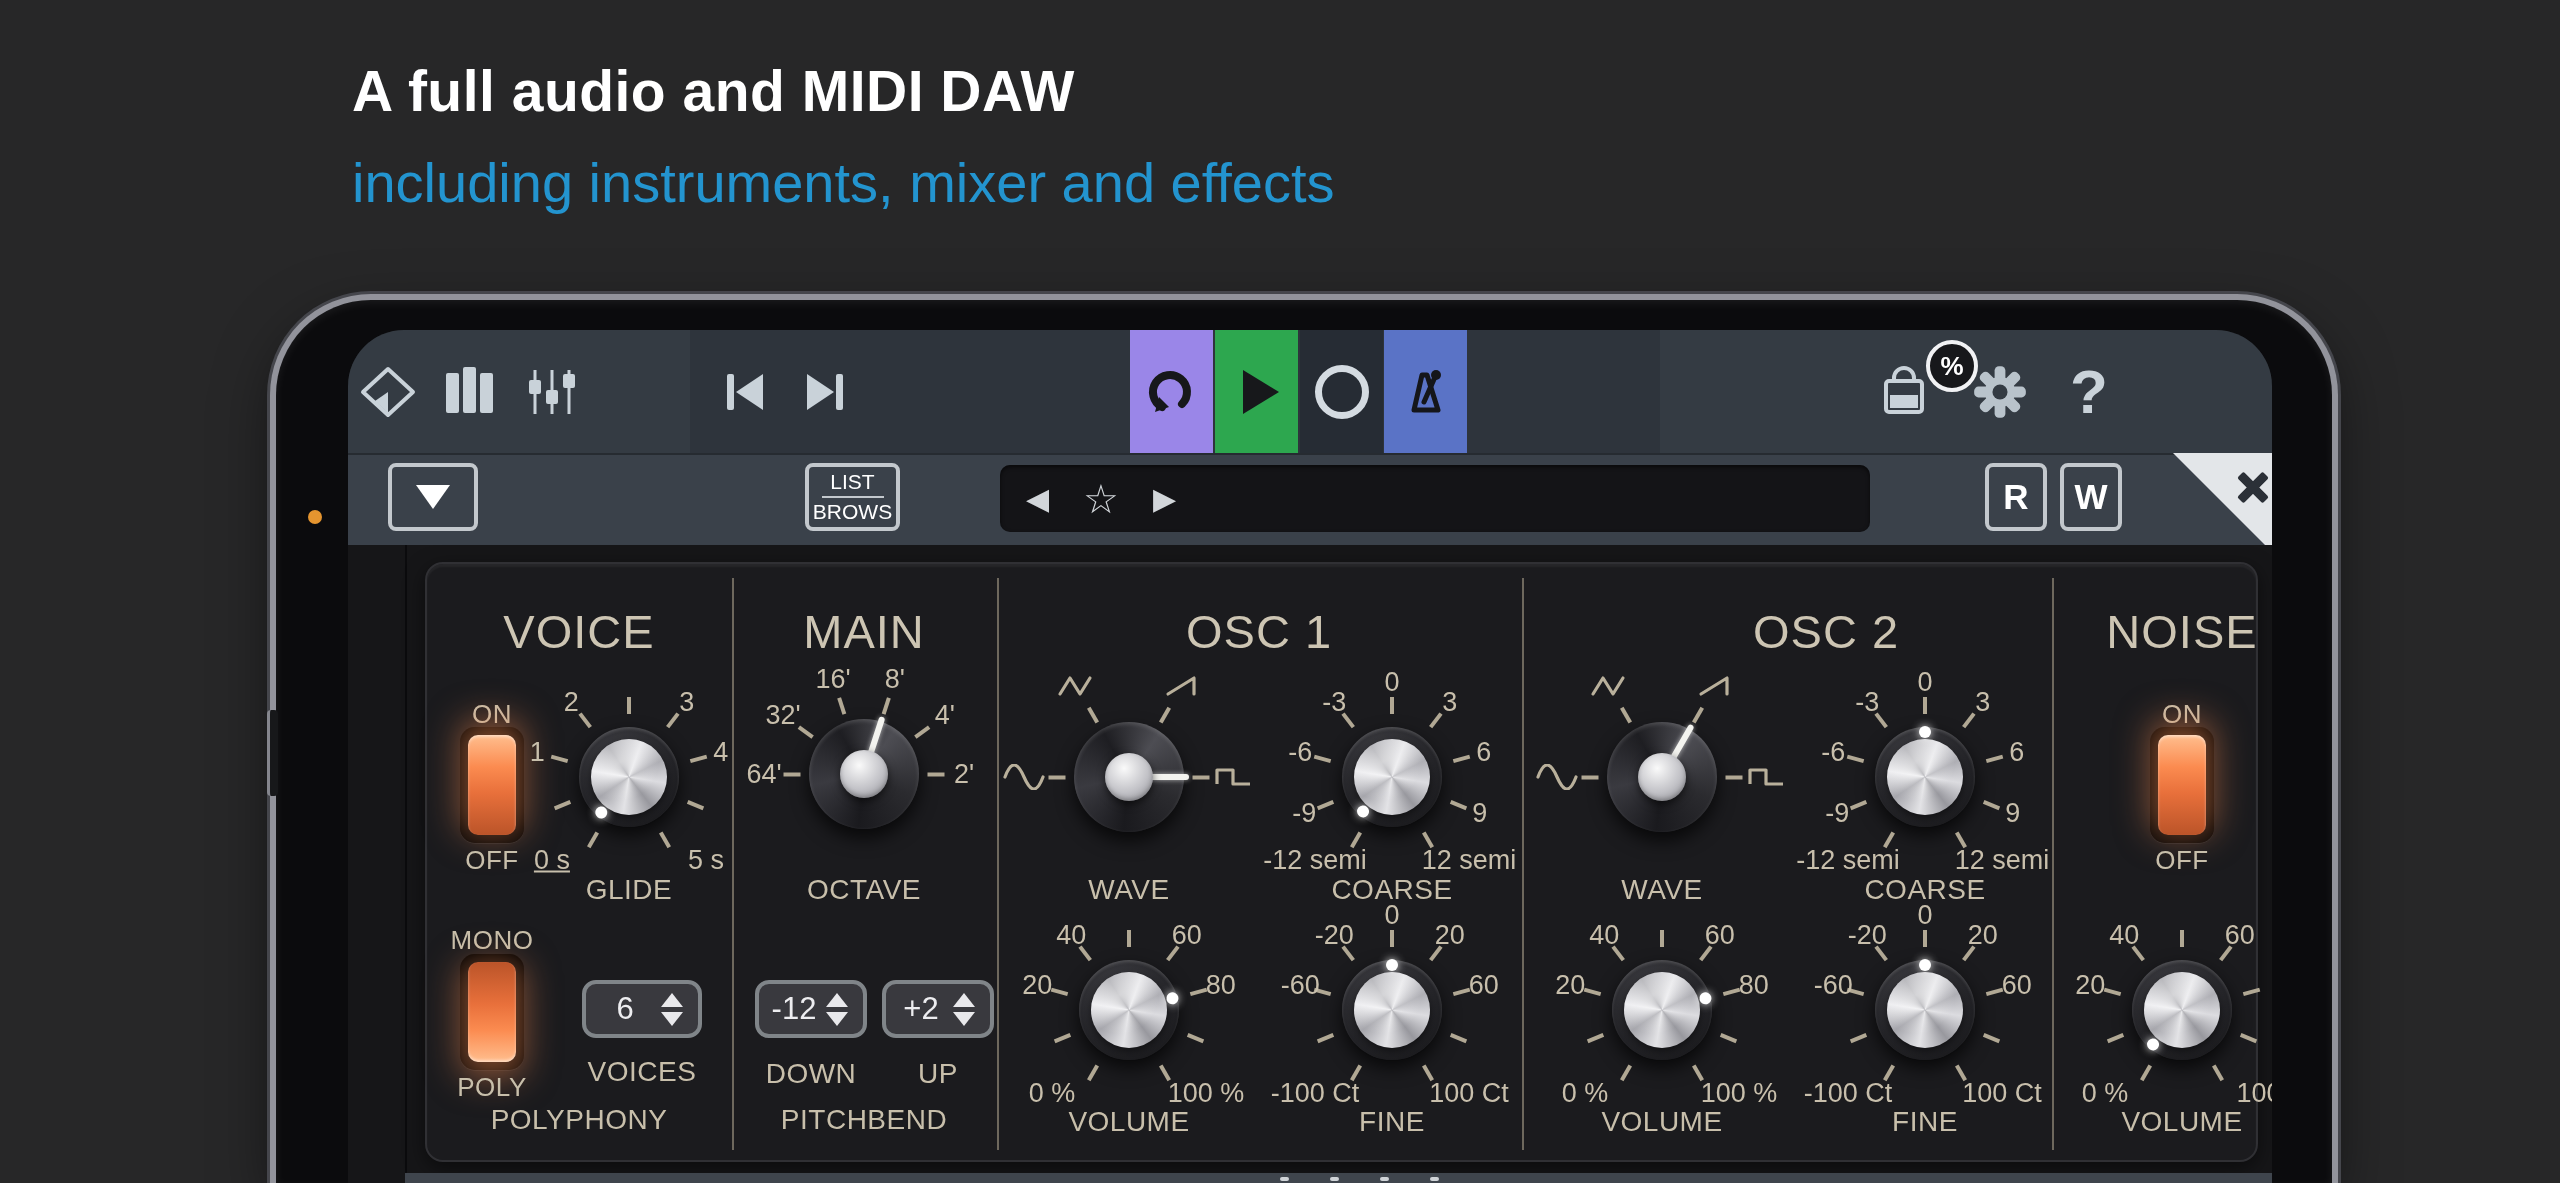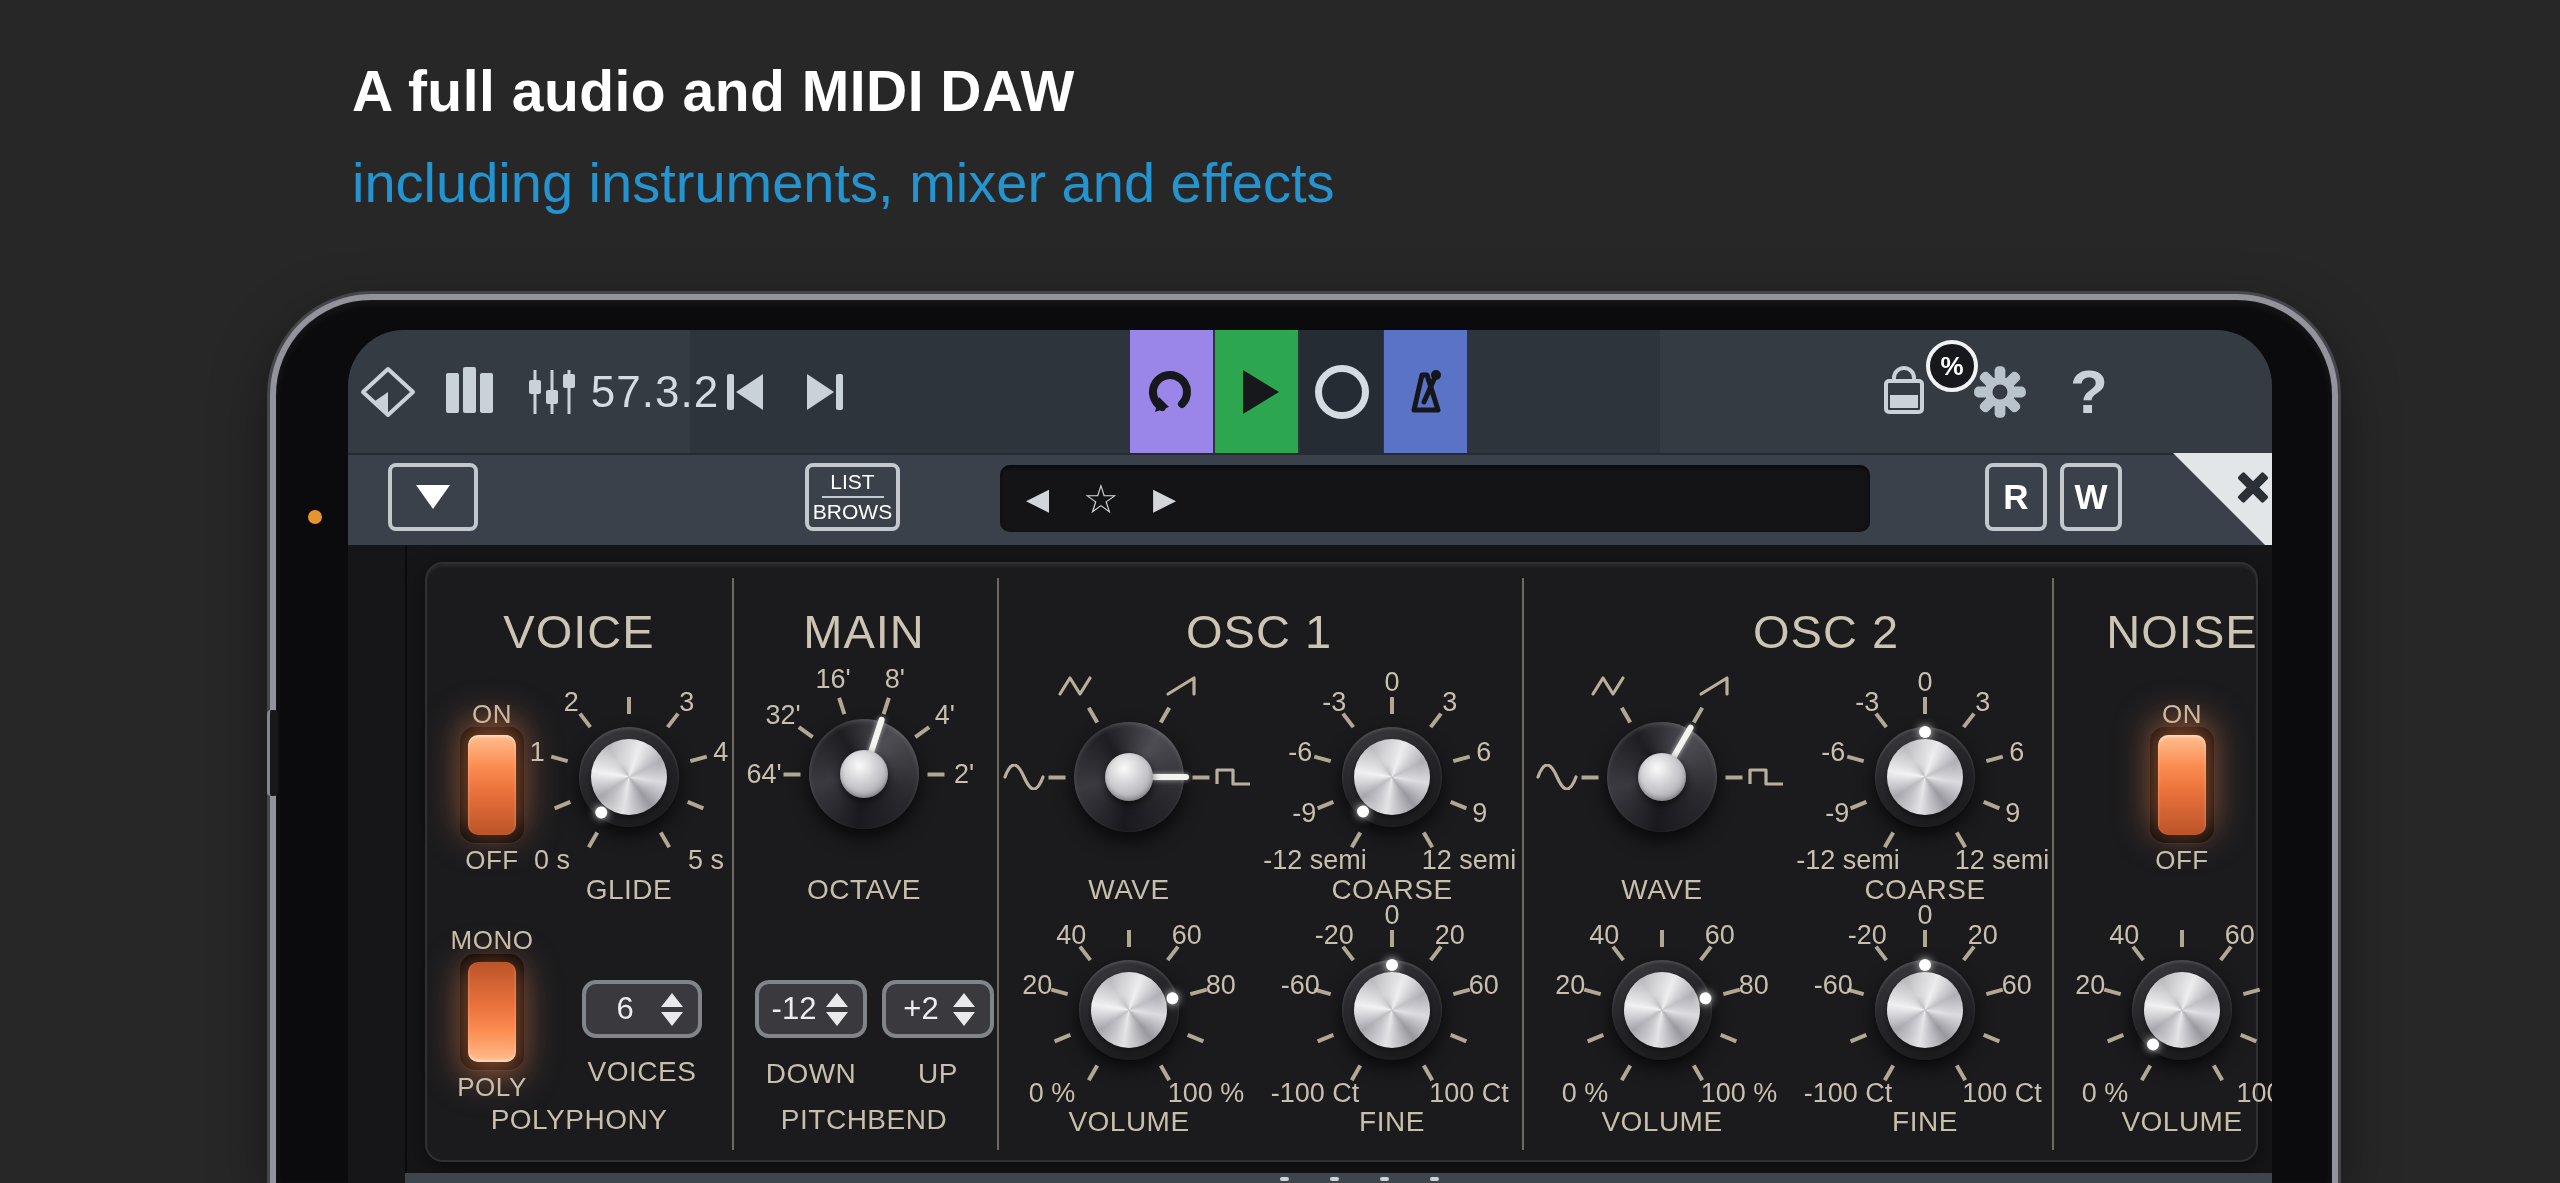--- a/index.html
+++ b/index.html
@@ -141,21 +141,20 @@
               <line x1="42" y1="2" x2="42" y2="46"></line>
             </g>
             <g fill="#c9d2d9">
               <rect x="2" y="12" width="12" height="14" rx="2"></rect>
               <rect x="19" y="22" width="12" height="14" rx="2"></rect>
               <rect x="36" y="6" width="12" height="14" rx="2"></rect>
             </g>
           </svg>
       </div>
 
-      <div class="tb-num" style="left:232px;width:150px;">57.3.2</div>
 
       <div class="tb-item" style="left:368px;width:58px;">
         <svg width="48" height="44" viewBox="0 0 48 44">
             <rect x="6" y="4" width="7" height="36" rx="2" fill="#c9d2d9"></rect>
             <path d="M42 4 L15 22 L42 40 Z" fill="#c9d2d9"></path>
           </svg>
       </div>
       <div class="tb-item" style="left:448px;width:58px;">
         <svg width="48" height="44" viewBox="0 0 48 44">
             <rect x="35" y="4" width="7" height="36" rx="2" fill="#c9d2d9"></rect>
@@ -249,21 +248,21 @@
         <div class="lbl small" style="left:65px;top:150px;">ON</div>
         <div class="vswitch lit-top" style="left:33px;top:163px;">
             <div class="rocker"></div>
           </div>
         <div class="lbl small" style="left:65px;top:296px;">OFF</div>
         <div class="knob" style="left:202px;top:213px;">
             <div class="k-bezel"></div>
             <div class="k-face"></div>
             <div class="k-sheen"></div>
             <div class="k-tick" style="transform: rotate(-150deg) translateY(-72px);"></div>
-            <div class="k-lab" style="left: -77.0658px; top: 82.643px;">0 s</div>
+            <div class="k-lab" style="left: -77.0658px; top: 82.643px; text-decoration: underline;">0 s</div>
             <div class="k-tick" style="transform: rotate(-112.5deg) translateY(-72px);"></div>
             <div class="k-tick" style="transform: rotate(-75deg) translateY(-72px);"></div>
             <div class="k-lab" style="left: -91.763px; top: -24.5878px;">1</div>
             <div class="k-tick" style="transform: rotate(-37.5deg) translateY(-72px);"></div>
             <div class="k-lab" style="left: -57.8323px; top: -75.3686px;">2</div>
             <div class="k-tick" style="transform: rotate(0deg) translateY(-72px);"></div>
             <div class="k-tick" style="transform: rotate(37.5deg) translateY(-72px);"></div>
             <div class="k-lab" style="left: 57.8323px; top: -75.3686px;">3</div>
             <div class="k-tick" style="transform: rotate(75deg) translateY(-72px);"></div>
             <div class="k-lab" style="left: 91.763px; top: -24.5878px;">4</div>

